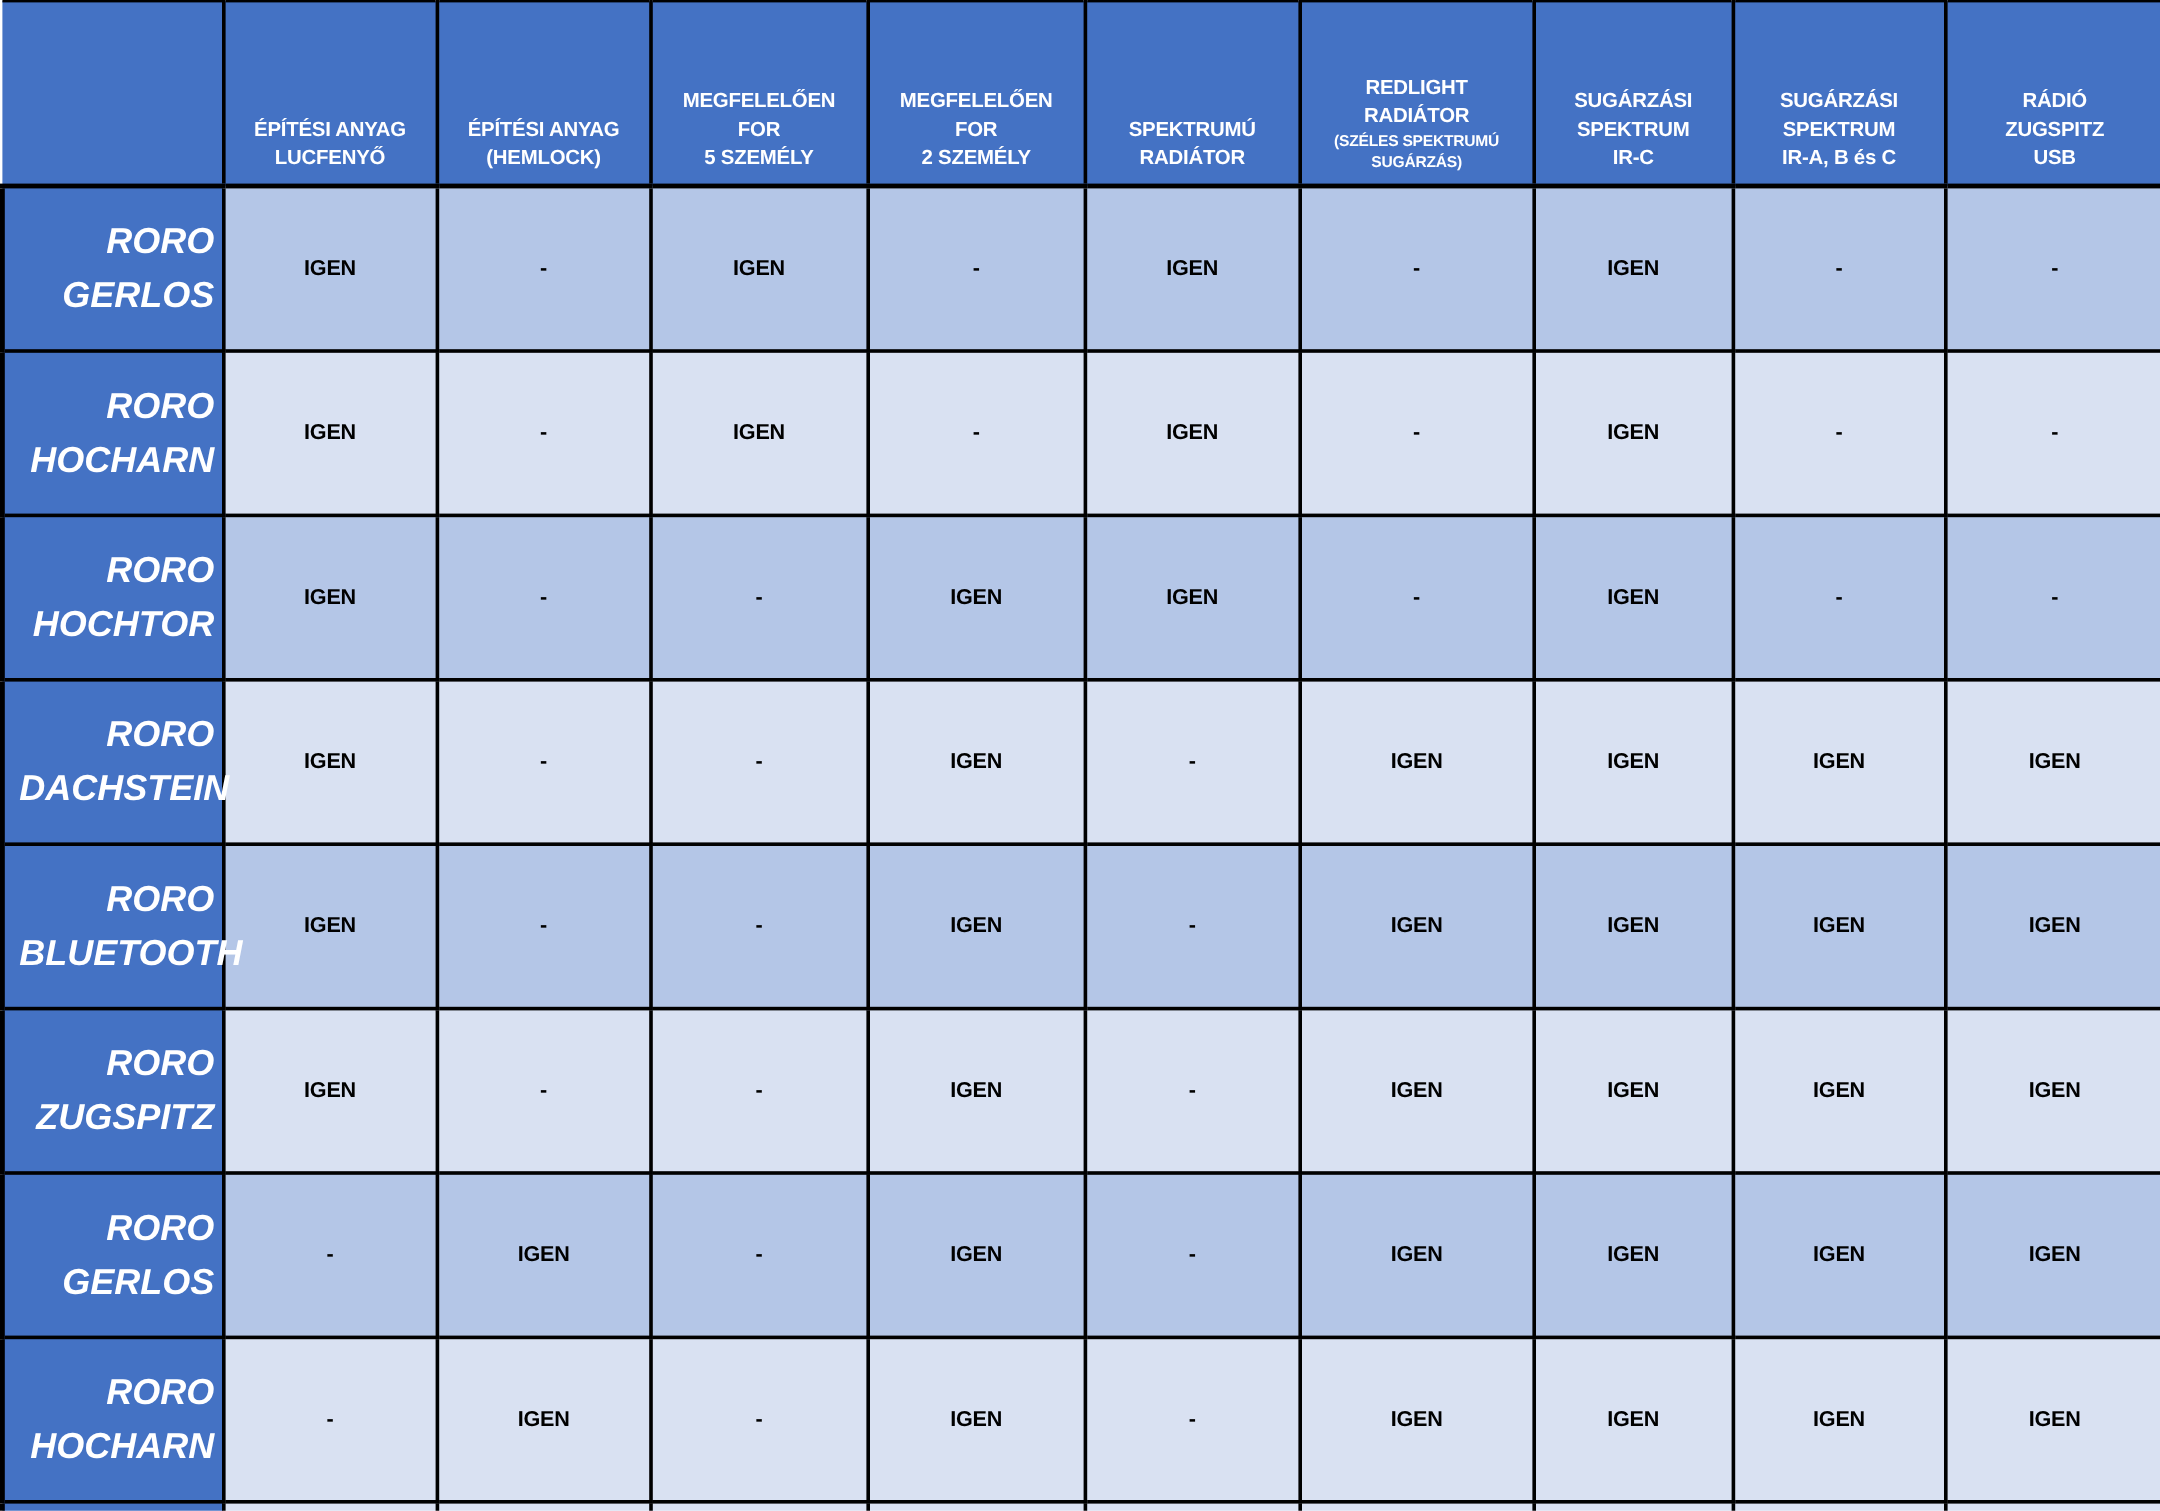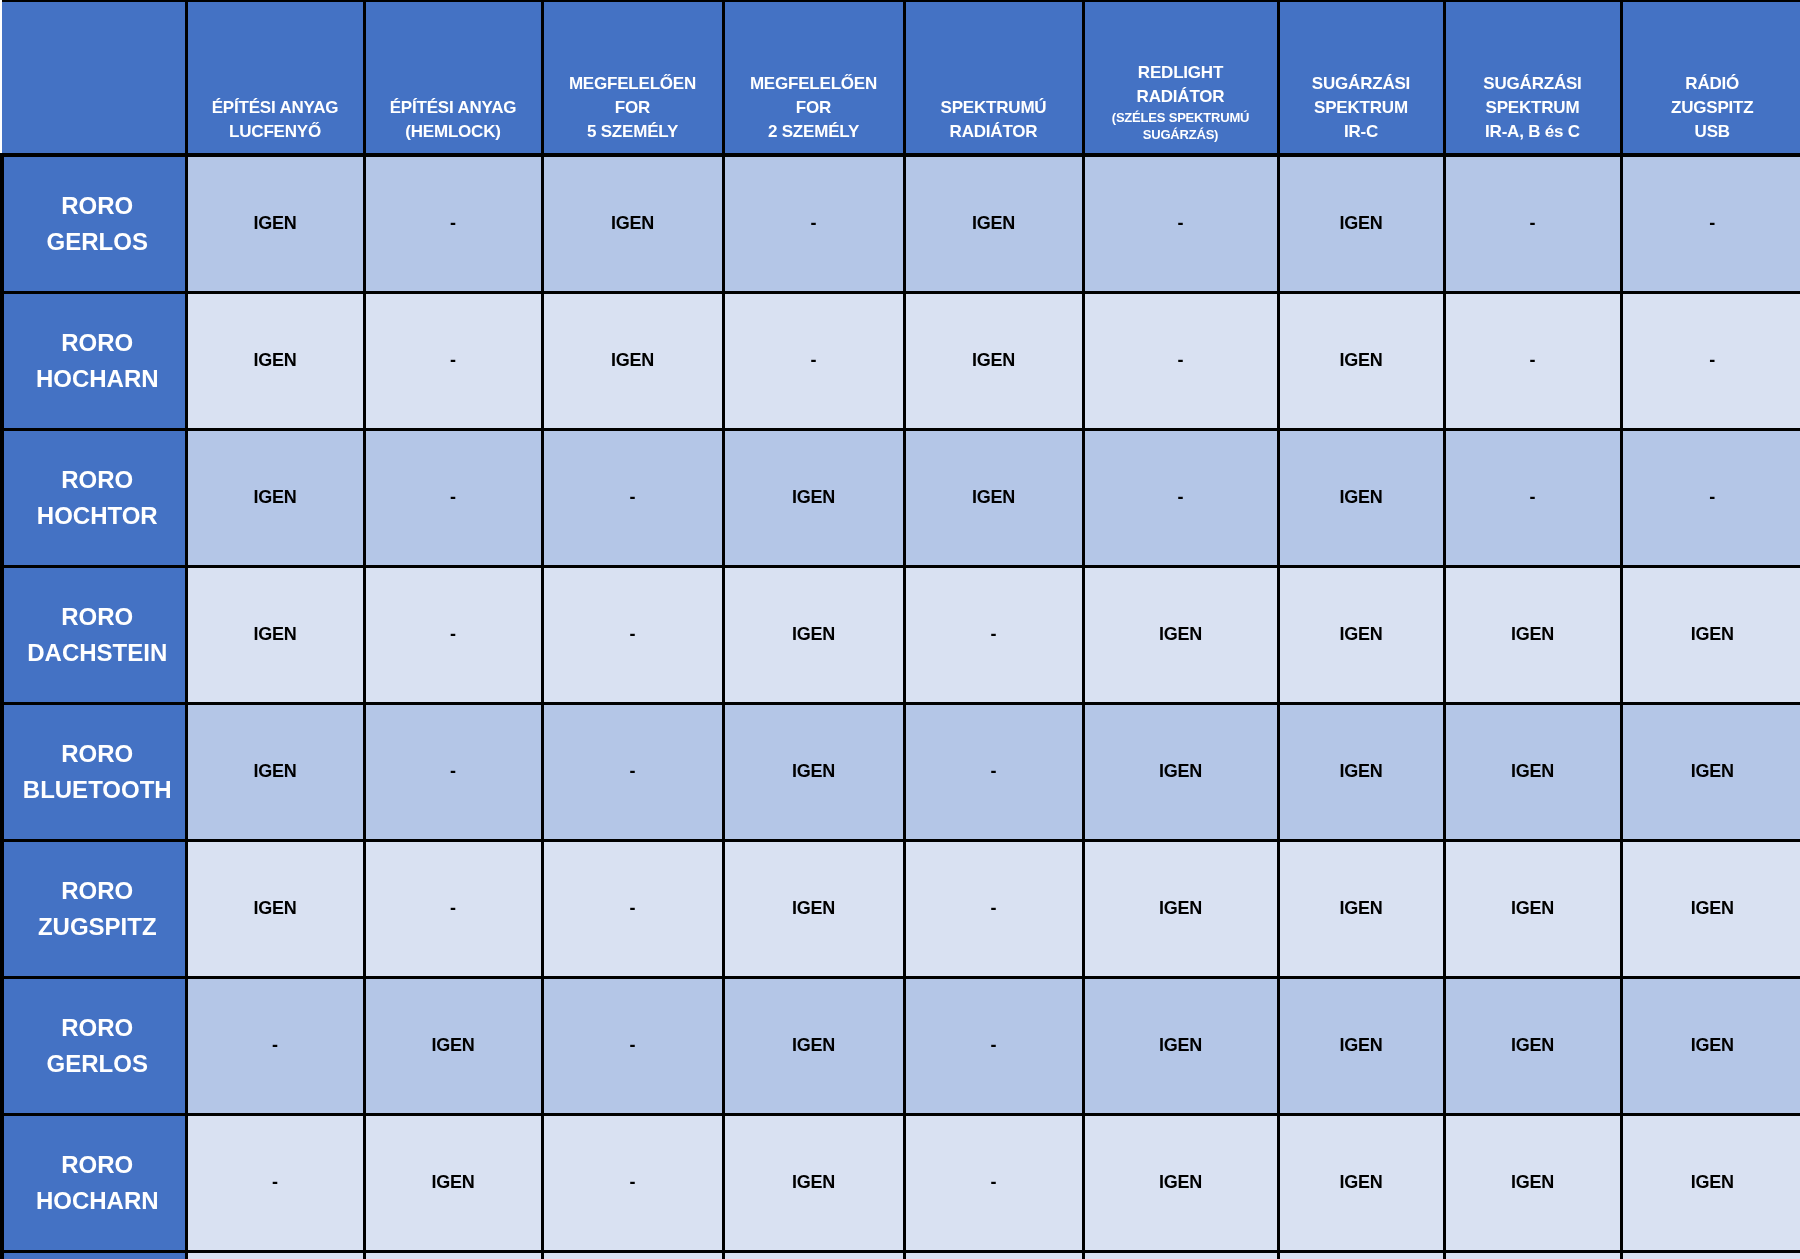--- a/index.html
+++ b/index.html
@@ -41,25 +41,26 @@
   thead th.corner{border-left:0;}
   thead th:last-child, tbody td:last-child{border-right:0;}
   .hline{white-space:nowrap;}
   .hline.small{font-size:13px;line-height:1.35;}
 
   
   tbody tr{height:137px;}
   tbody th.rowlabel{
     background:var(--label-bg,#4472C4);
     color:var(--header-text,#fff);
-    text-align:center;
+    text-align:right;
     vertical-align:middle;
     padding:0 6px 0 12px;
+    font-style:italic;
     font-weight:700;
-    font-size:24px;
+    font-size:30px;
     line-height:1.5;
     border-left:4px solid var(--border,#000);
   }
   tbody td{
     text-align:center;
     vertical-align:middle;
     font-weight:700;
     font-size:18px;
     color:var(--cell-text,#000);
     letter-spacing:-0.2px;

